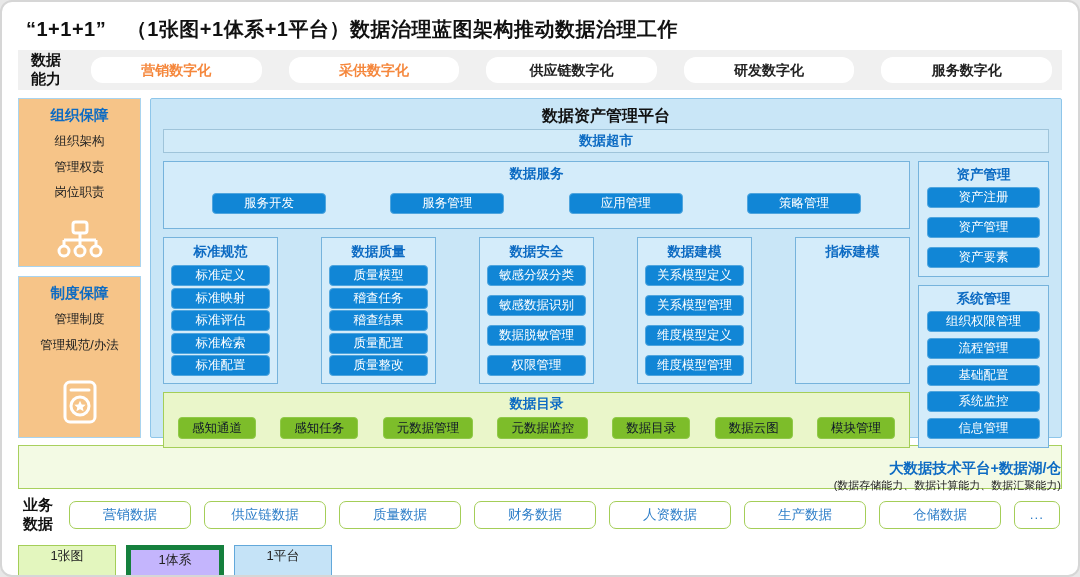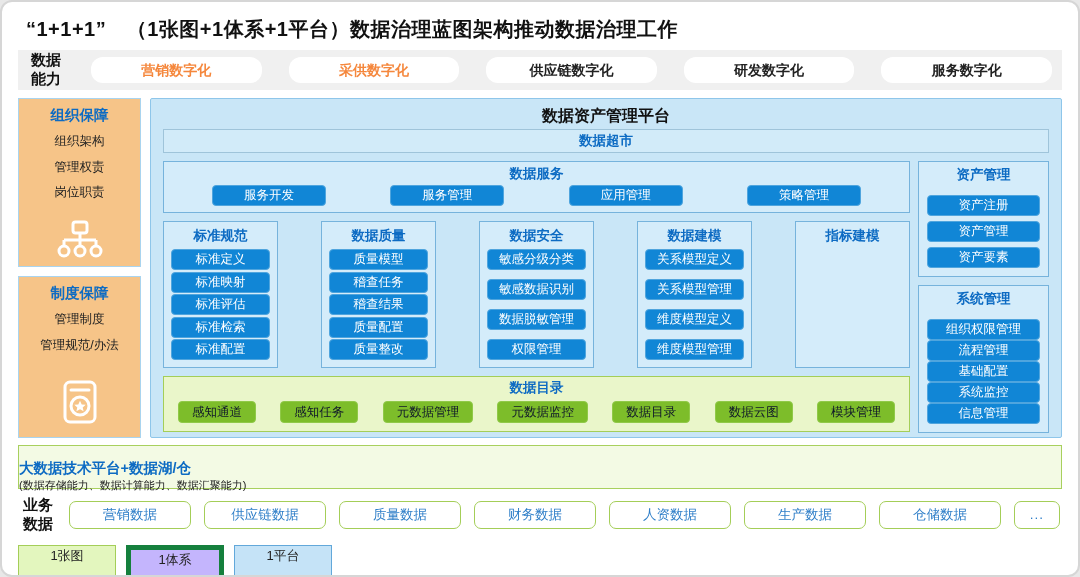--- a/index.html
+++ b/index.html
@@ -26,42 +26,42 @@
   .side-panel .sp-item { color:#222; font-size:12.5px; line-height:2.05; }
   .sp-icon { margin-top:14px; }
 
   
   .platform { flex:1; background:#c9e6f7; border:1px solid #8ec6ea; border-radius:2px; padding:4px 12px 10px 12px; display:flex; flex-direction:column; }
   .platform-title { text-align:center; font-size:16px; font-weight:bold; color:#111; height:26px; line-height:26px; }
   .mart-bar { background:#d2ebf9; border:1px solid #9fc4da; height:24px; line-height:22px; text-align:center; color:#0d6bc3; font-weight:bold; font-size:13.5px; margin-bottom:8px; }
   .content-row { flex:1; display:flex; gap:8px; }
   .left-col { flex:1; display:flex; flex-direction:column; }
   .blue-panel { background:#d4ecfa; border:1px solid #76b3dc; }
-  .svc-panel { height:52px; padding:2px 48px 6px 48px; display:flex; flex-direction:column; }
+  .svc-panel { height:68px; padding:2px 48px 6px 48px; display:flex; flex-direction:column; }
   .panel-title { text-align:center; color:#0d6bc3; font-weight:bold; font-size:13.5px; line-height:20px; flex:none; }
   .svc-row { flex:1; display:flex; justify-content:space-between; align-items:center; }
   .btn-blue { background:#1186d6; border:1px solid #4fa5de; border-radius:4px; color:#fff; font-size:12.5px; text-align:center; height:21px; line-height:19px; }
   .svc-row .btn-blue { width:114px; }
 
   .cols-row { display:flex; gap:43px; margin-top:8px; height:147px; }
   .col-panel { flex:1; display:flex; flex-direction:column; padding:4px 7px 7px 7px; }
   .col-btns { flex:1; display:flex; flex-direction:column; justify-content:space-between; margin-top:3px; }
 
   .catalog-panel { margin-top:8px; height:56px; background:#eaf6ca; border:1px solid #a4ce58; padding:1px 14px 6px 14px; display:flex; flex-direction:column; }
   .catalog-row { flex:1; display:flex; justify-content:space-between; align-items:center; }
   .btn-green { background:#7dbd2a; border:1px solid #90c948; border-radius:4px; color:#0f172a; font-size:12.5px; text-align:center; height:22px; line-height:20px; padding:0 13px; }
 
   .right-col { width:131px; flex:none; display:flex; flex-direction:column; gap:8px; }
   .right-panel { display:flex; flex-direction:column; padding:3px 8px 8px 8px; }
   .right-panel.p1 { height:116px; }
   .right-panel.p2 { flex:1; }
-  .right-btns { flex:1; display:flex; flex-direction:column; justify-content:space-between; margin-top:10px; }
-
-  
-  .bigdata { margin-top:7px; height:44px; background:#f3fae4; border:1px solid #a8d05e; text-align:left; padding-top:12px; }
+  .right-btns { flex:1; display:flex; flex-direction:column; justify-content:space-between; margin-top:2px; }
+
+  
+  .bigdata { margin-top:7px; height:44px; background:#f3fae4; border:1px solid #a8d05e; text-align:right; padding-top:12px; }
   .bigdata .bd-title { color:#0d6bc3; font-weight:bold; font-size:14.5px; line-height:20px; }
   .bigdata .bd-sub { color:#222; font-size:11px; line-height:14px; }
 
   
   .biz-row { display:flex; align-items:center; gap:13px; margin-top:7px; height:38px; padding:0 2px; }
   .biz-btn { flex:1; background:#fff; border:1.5px solid #a4ce58; border-radius:7px; height:28px; line-height:25px; text-align:center; color:#2e7ec8; font-size:13.5px; }
   .biz-btn.small { flex:none; width:46px; letter-spacing:1px; }
 
   
   .legend-row { display:flex; gap:10px; margin-top:11px; }

